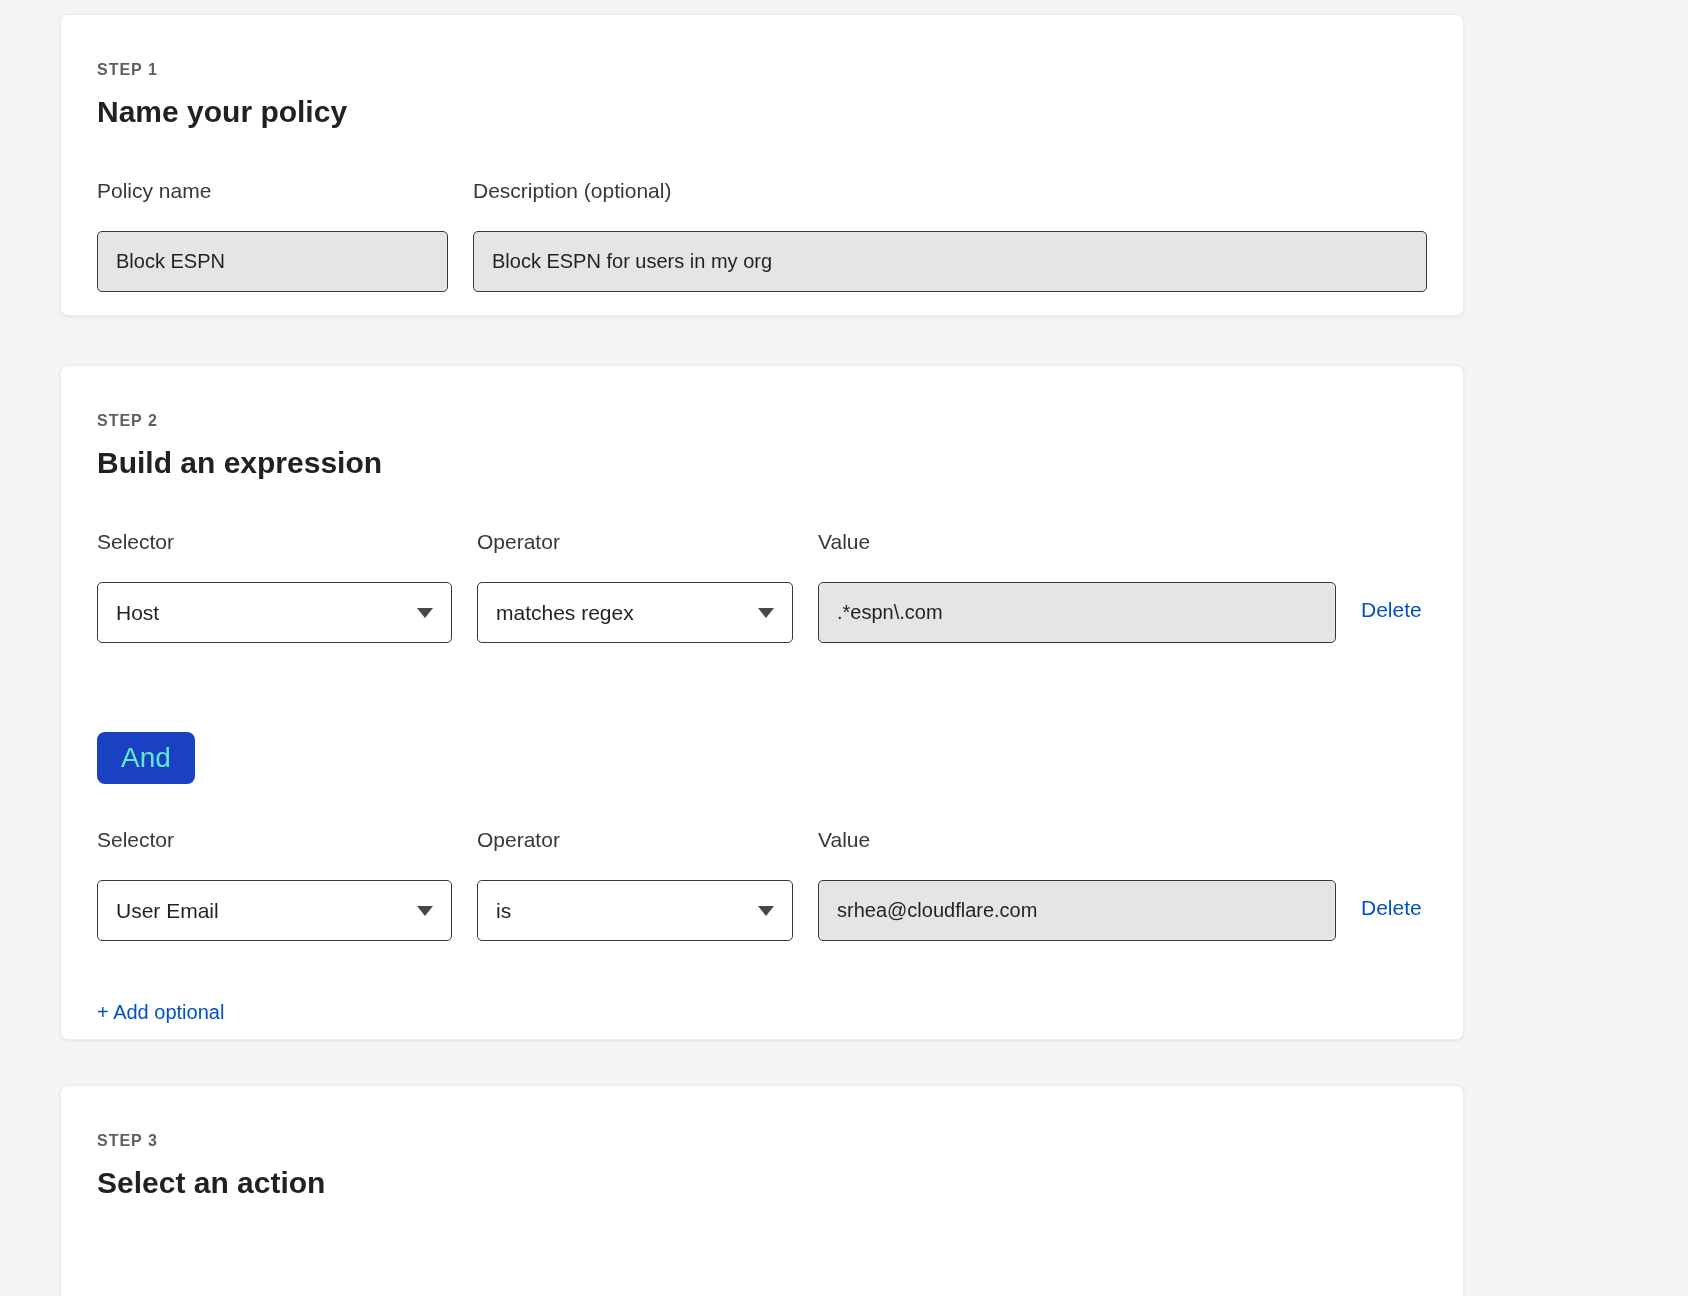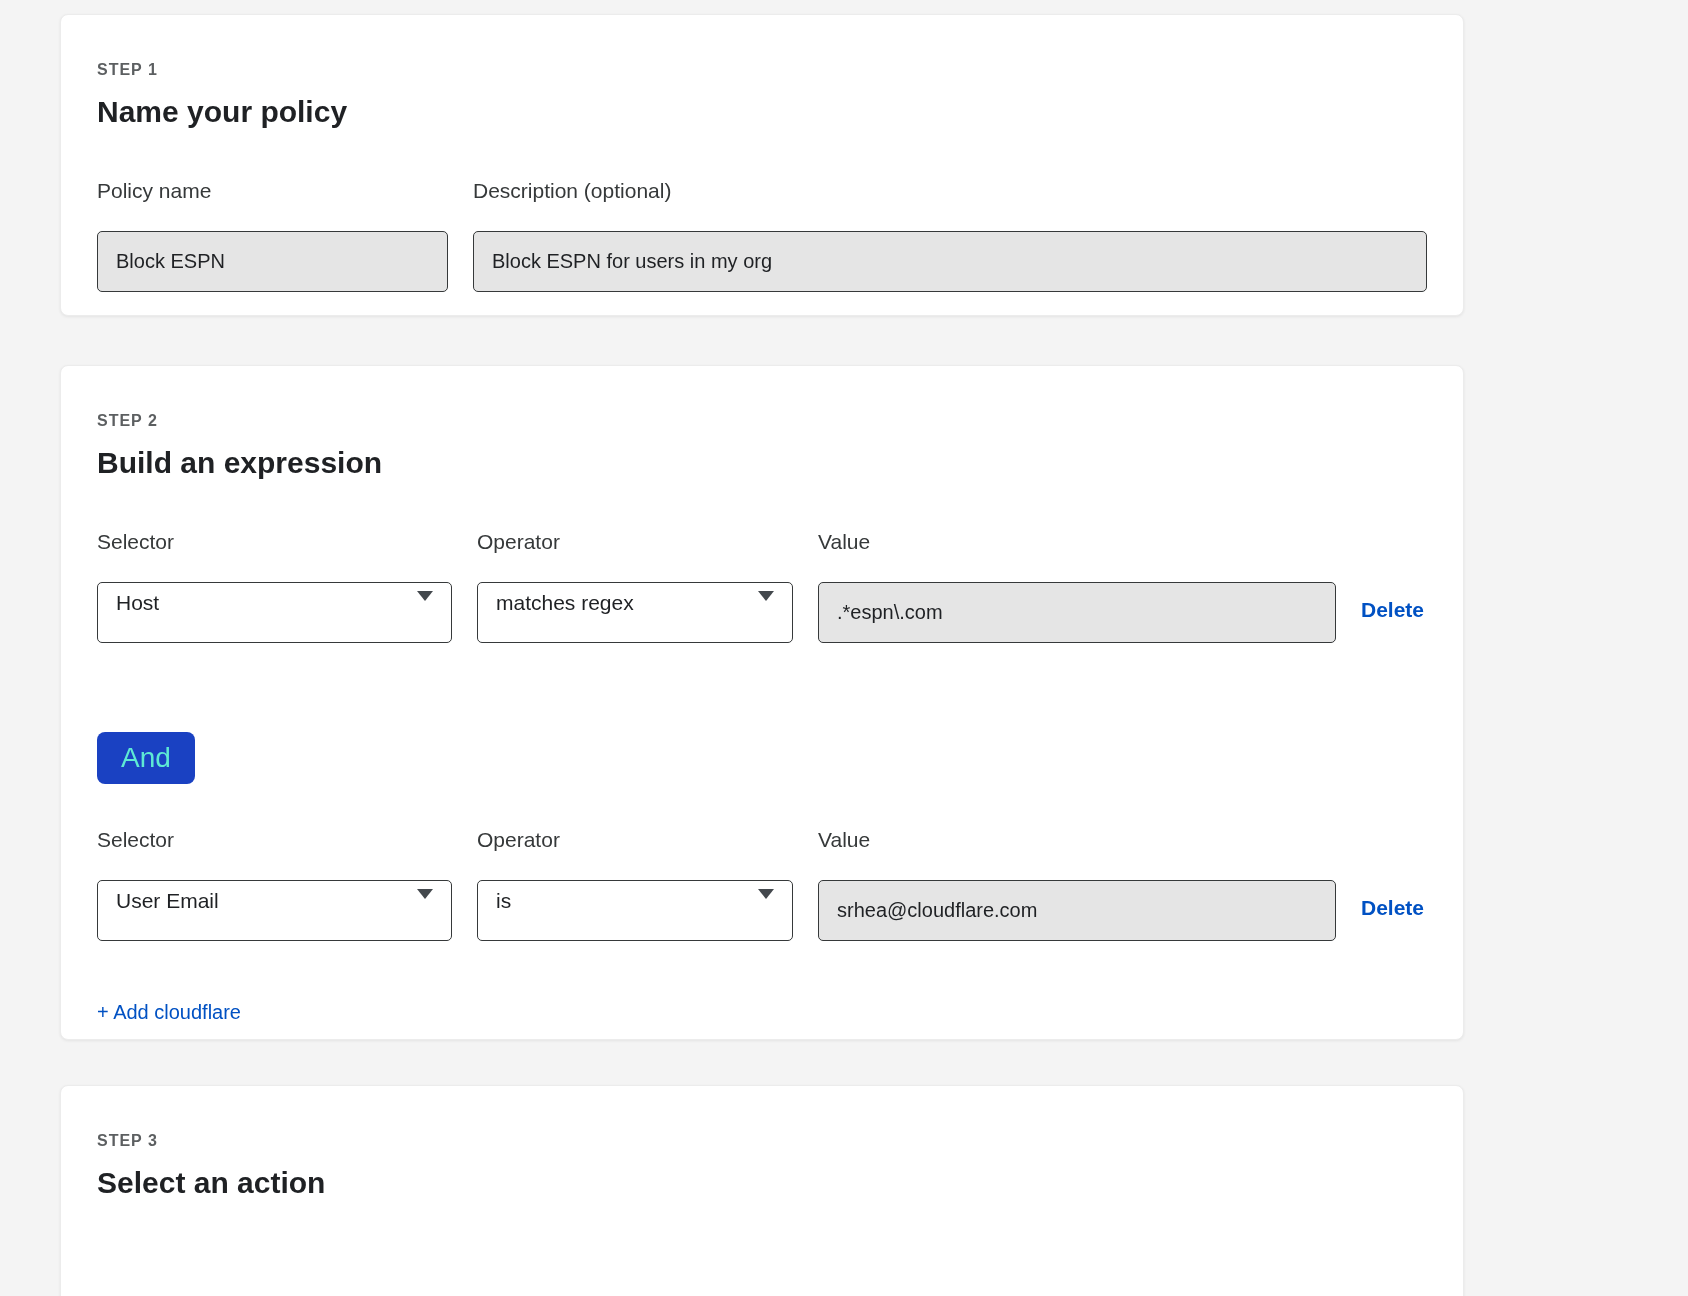--- a/index.html
+++ b/index.html
@@ -50,33 +50,33 @@
     font-size:20px;color:var(--ink);padding:0 18px;background:#e5e5e5;outline:none;
     width:100%;
   }
   .w-policy{width:355px;}
   .w-desc{width:965px;}
   .w-selector{width:355px;}
   .w-operator{width:316px;}
   .w-value{width:518px;}
   .dropdown{
     height:61px;border:1px solid var(--field-border);border-radius:5px;
-    display:flex;justify-content:space-between;
-    padding:8px 18px;background:#fff;cursor:pointer;
+    display:flex;align-items:center;justify-content:space-between;
+    padding:0 18px;background:#fff;cursor:pointer;
   }
   .dropdown-value{font-size:21px;color:var(--ink);}
   .chevron{
     width:0;height:0;
     border-left:8px solid transparent;
     border-right:8px solid transparent;
     border-top:10px solid #43484d;
     margin-left:12px;flex:0 0 auto;
   }
   .delete-cell{
-    display:flex;align-items:center;height:61px;font-weight:bold;
+    display:flex;align-items:center;height:61px;
   }
   .link{
     color:var(--link-blue);font-size:21px;text-decoration:none;cursor:pointer;
   }
   .and-button{
     margin-top:89px;
     display:inline-block;
     background:var(--accent-blue);color:#5eead4;
     font-family:"Liberation Sans", sans-serif;
     font-size:28px;border:none;border-radius:8px;
@@ -156,21 +156,21 @@
       <div class="field-group w-value">
         <div class="field-label">Value</div>
         <input class="text-input" type="text" value="srhea@cloudflare.com" style="">
       </div>
       <div class="delete-cell" style="margin-top:49px;">
         <a class="link">Delete</a>
       </div>
     </div>
 
     
-    <a class="link add-condition">+ Add cloudflare</a>
+    <a class="link add-condition">+ Add optional</a>
   </section>
 
   <section class="card card-3">
     <div class="step-label">STEP 3</div>
     <h1 class="card-title">Select an action</h1>
   </section>
 
 </div>
 
 </body></html>

